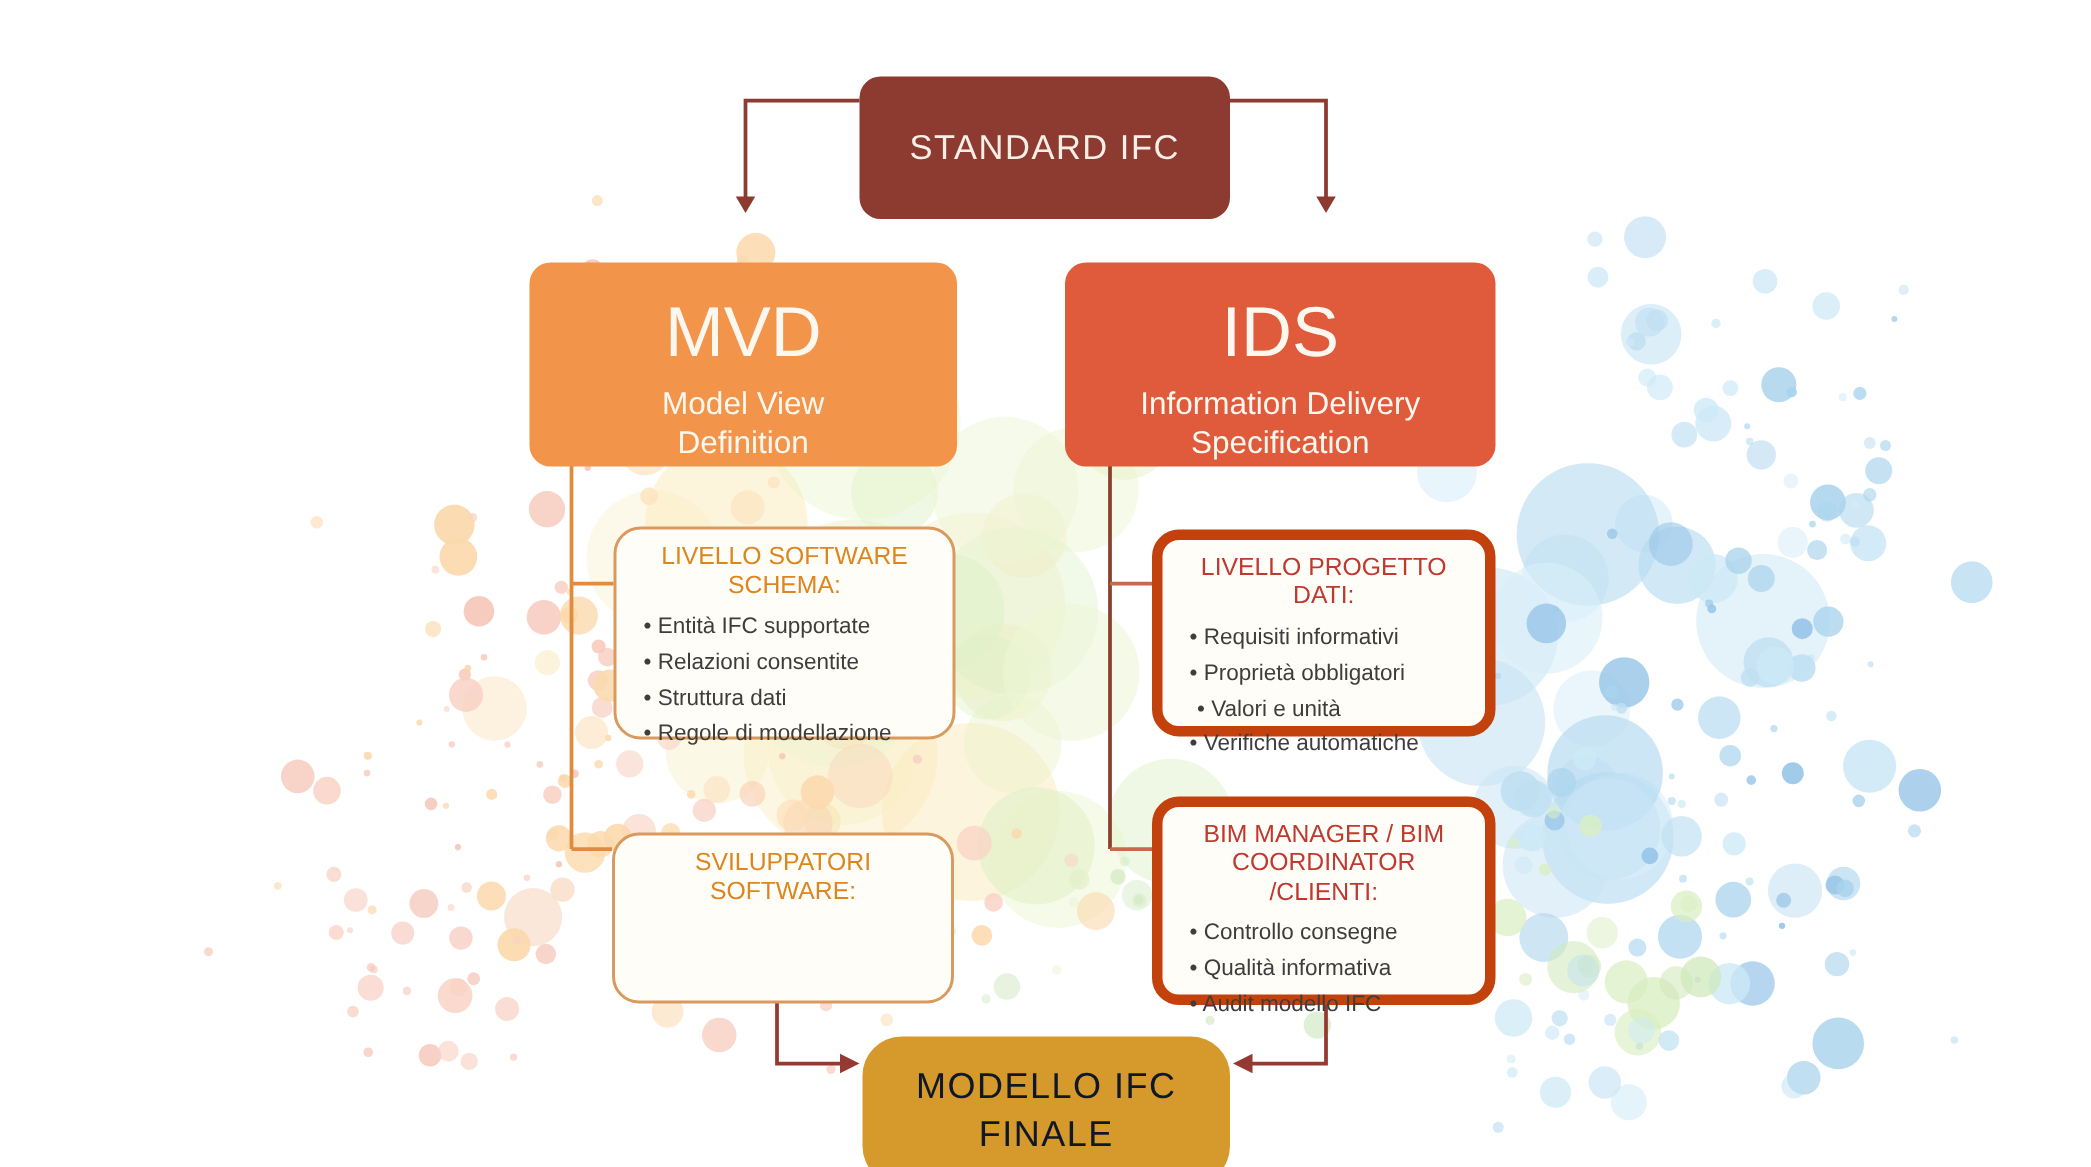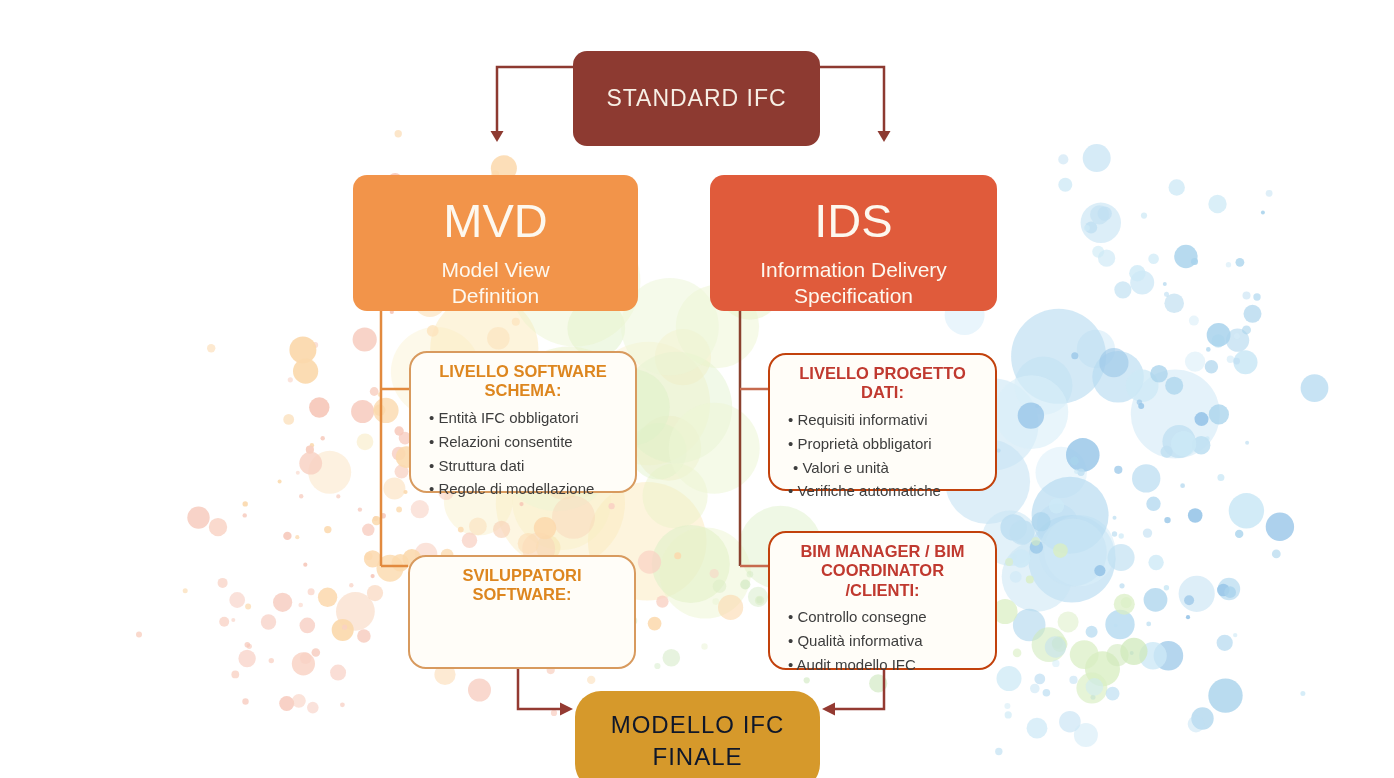--- a/index.html
+++ b/index.html
@@ -37,27 +37,27 @@
   .branch-acronym{font-size:47px;line-height:1.1;font-weight:400;}
   .branch-name{font-size:21px;line-height:1.25;margin-top:10px;}
   
   .card{
     background:#fffdf8;border-radius:18px;
     justify-content:flex-start;
     padding:9px 8px 6px 8px;
     z-index:3;
   }
   .card-left{border:2px solid #d89a5e;}
-  .card-right{border:2px solid #c2410c;}
+  .card-right{border:7px solid #c2410c;}
   .card1{left:409px;top:318px;width:228px;height:142px;}
   .card2{left:408px;top:522px;width:228px;height:114px;}
   .card3{left:768px;top:320px;width:229px;height:138px;}
   .card4{left:768px;top:498px;width:229px;height:139px;}
   .card-title{
-    font-weight:bold;font-size:16.5px;line-height:1.18;
+    font-weight:normal;font-size:16.5px;line-height:1.18;
     white-space:pre-line;width:100%;
   }
   .card-left .card-title{color:#dd861f;}
   .card-right .card-title{color:#c0392f;}
   .card-items{
     list-style:none;margin:7px 0 0 0;padding:0 0 0 10px;
     align-self:stretch;text-align:left;
   }
   .card-items li{
     font-size:15px;color:#3d3d3d;line-height:1.32;
@@ -511,21 +511,21 @@
   <div class="node branch-box ids-box">
     <span class="branch-acronym">IDS</span>
     <span class="branch-name pre">Information Delivery
 Specification</span>
   </div>
 
   <div class="node card card-left card1">
     <div class="card-title">LIVELLO SOFTWARE
 SCHEMA:</div>
     <ul class="card-items">
-      <li>Entità IFC obbligatori</li>
+      <li>Entità IFC supportate</li>
       <li>Relazioni consentite</li>
       <li>Struttura dati</li>
       <li>Regole di modellazione</li>
     </ul>
   </div>
 
   <div class="node card card-left card2">
     <div class="card-title">SVILUPPATORI
 SOFTWARE:</div>
   </div>

